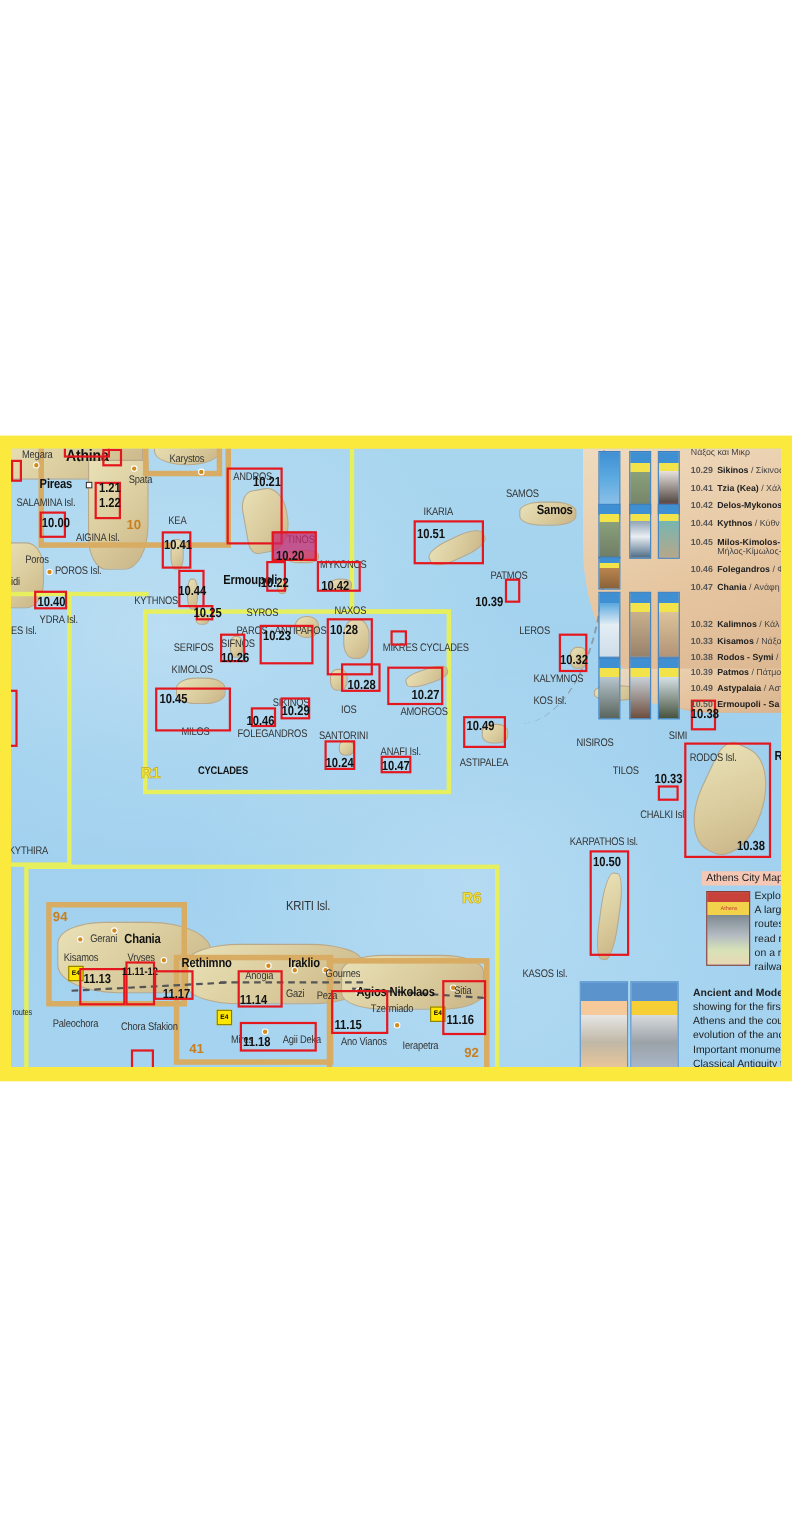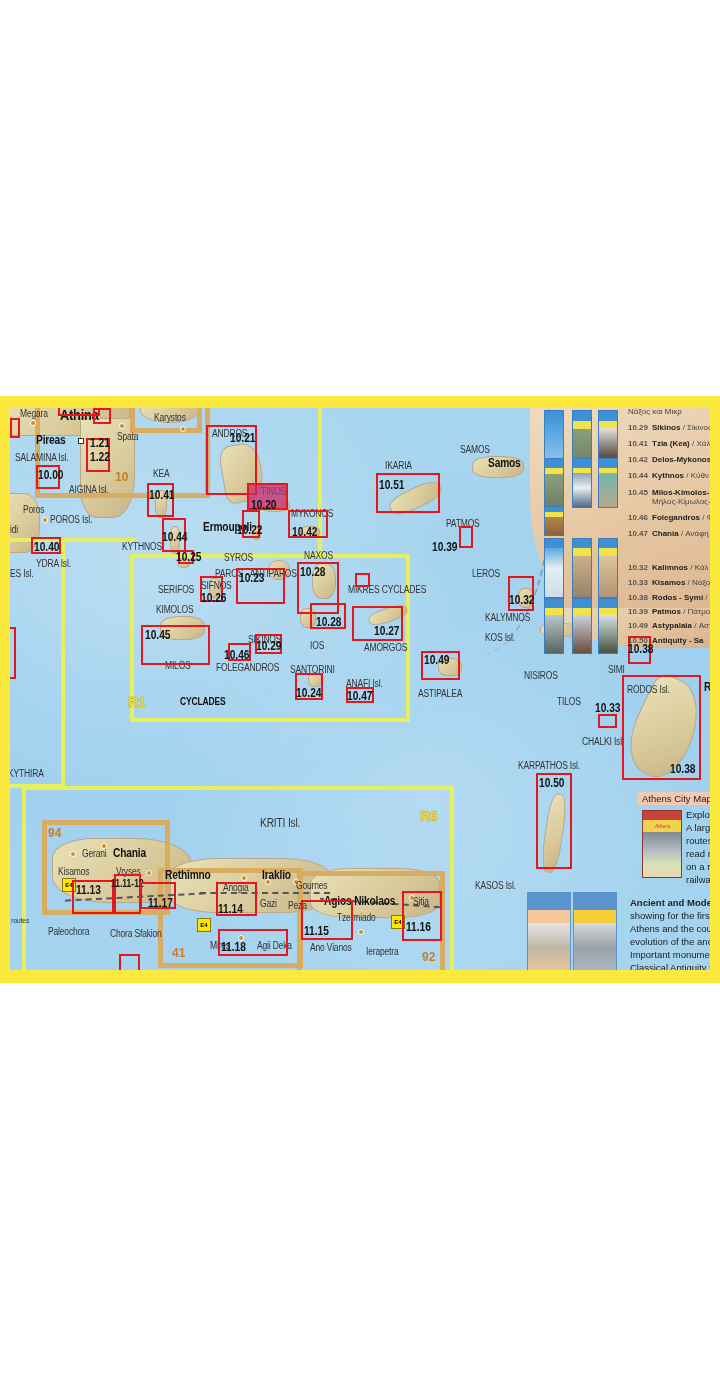--- a/index.html
+++ b/index.html
@@ -298,21 +298,21 @@
     <div class="lrow" style="top:63px;"><span class="n">10.44</span><span class="t">Kythnos</span><span class="g"> / Κύθν</span></div>
     <div class="lrow" style="top:80px;"><span class="n">10.45</span><span class="t">Milos-Kimolos-</span><span class="g"></span></div>
     <div class="lrow" style="top:89px;"><span class="n"></span><span class="t"></span><span class="g">Μήλος-Κίμωλος-</span></div>
     <div class="lrow" style="top:105px;"><span class="n">10.46</span><span class="t">Folegandros</span><span class="g"> / Φ</span></div>
     <div class="lrow" style="top:121px;"><span class="n">10.47</span><span class="t">Chania</span><span class="g"> / Ανάφη (3</span></div>
     <div class="lrow" style="top:155px;"><span class="n">10.32</span><span class="t">Kalimnos</span><span class="g"> / Κάλ</span></div>
     <div class="lrow" style="top:170px;"><span class="n">10.33</span><span class="t">Kisamos</span><span class="g"> / Νάξος (</span></div>
     <div class="lrow" style="top:185px;"><span class="n">10.38</span><span class="t">Rodos - Symi</span><span class="g"> /</span></div>
     <div class="lrow" style="top:199px;"><span class="n">10.39</span><span class="t">Patmos</span><span class="g"> / Πάτμο</span></div>
     <div class="lrow" style="top:213px;"><span class="n">10.49</span><span class="t">Astypalaia</span><span class="g"> / Αστ</span></div>
-    <div class="lrow" style="top:228px;"><span class="n">10.50</span><span class="t">Antiquity - Sa</span><span class="g"></span></div>
+    <div class="lrow" style="top:228px;"><span class="n">10.50</span><span class="t">Ermoupoli - Sa</span><span class="g"></span></div>
   </div>
 
   <div class="athens-card" style="left:628px;top:384px;">Athens City Map (1</div>
   <div class="abs" style="left:632px;top:402px;width:40px;height:68px;background:linear-gradient(180deg,#c9423a 0%,#c9423a 14%,#f2d24a 14%,#f2d24a 32%,#7e8a92 32%,#b4bcc2 60%,#d7e2b7 80%,#e8d7b2 100%);border:1px solid #8a3a32;">
     <span style="position:absolute;left:12px;top:12px;font-size:5px;color:#c9423a;">Athens</span>
   </div>
   <div class="panel-text" style="left:676px;top:400px;">
     <div>Explo</div>
     <div>A larg</div>
     <div>routes</div>

